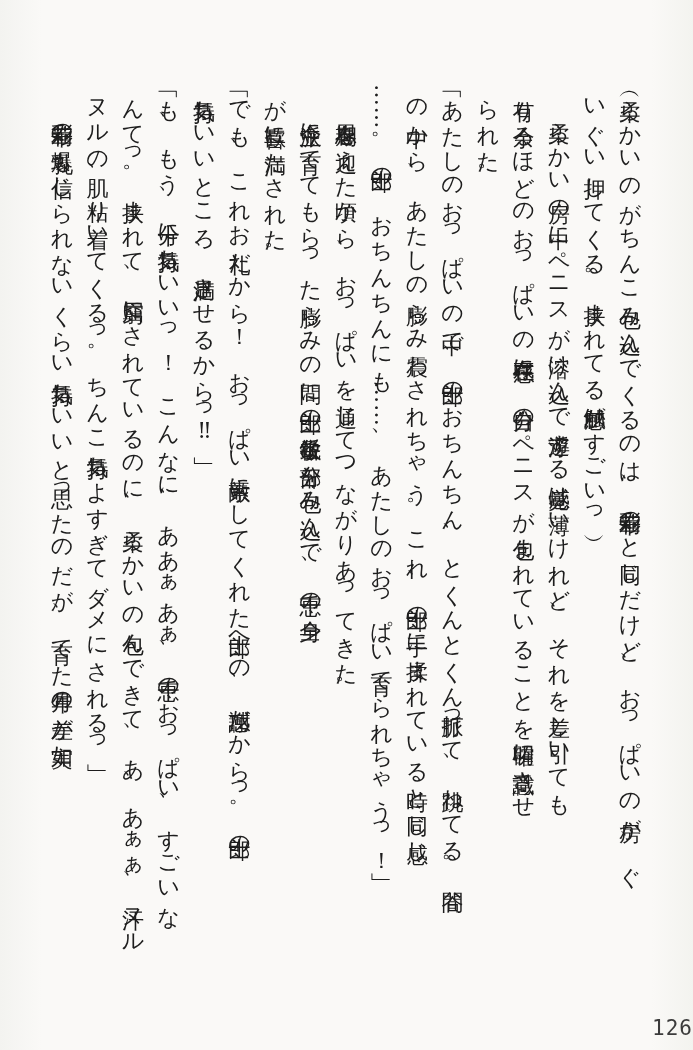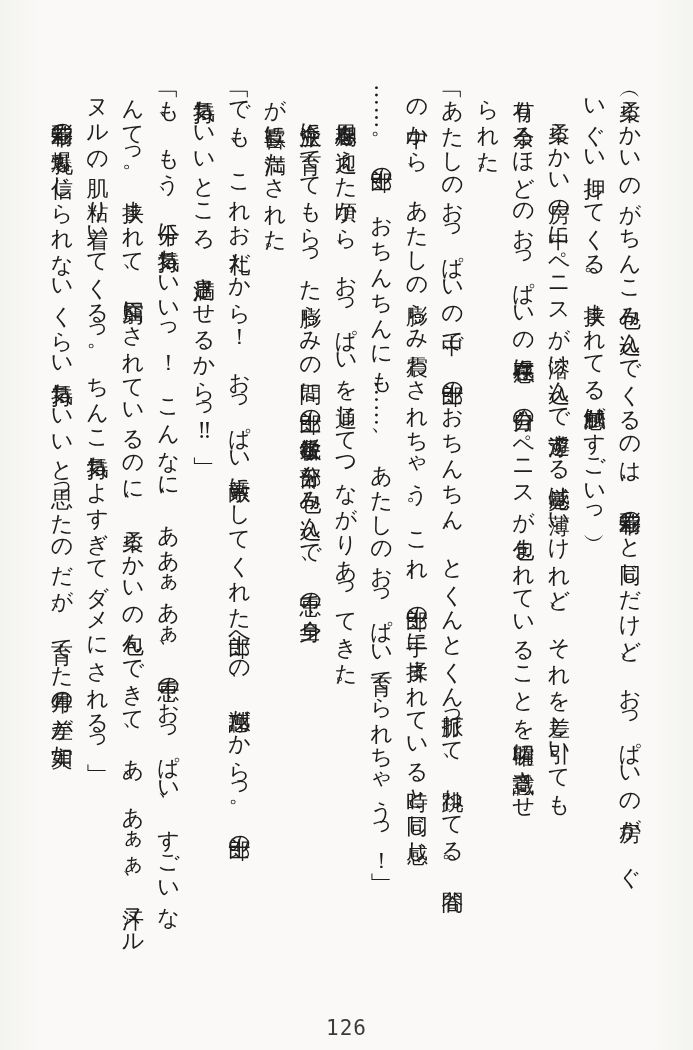--- a/index.html
+++ b/index.html
@@ -32,21 +32,21 @@
     color: #1d1d1d;
   }
   .text-line {
     white-space: pre; 
   }
   .page-number {
     position: absolute;
     left: 0;
     right: 0;
     top: 1016px;
-    text-align: center;
+    text-align: right;
     font-family: "DejaVu Sans Mono", "Liberation Mono", monospace;
     font-size: 21px;
     color: #3b3b3b;
     letter-spacing: 1px;
   }
 </style>
 </head>
 <body>
 
 <div class="scan-page">

